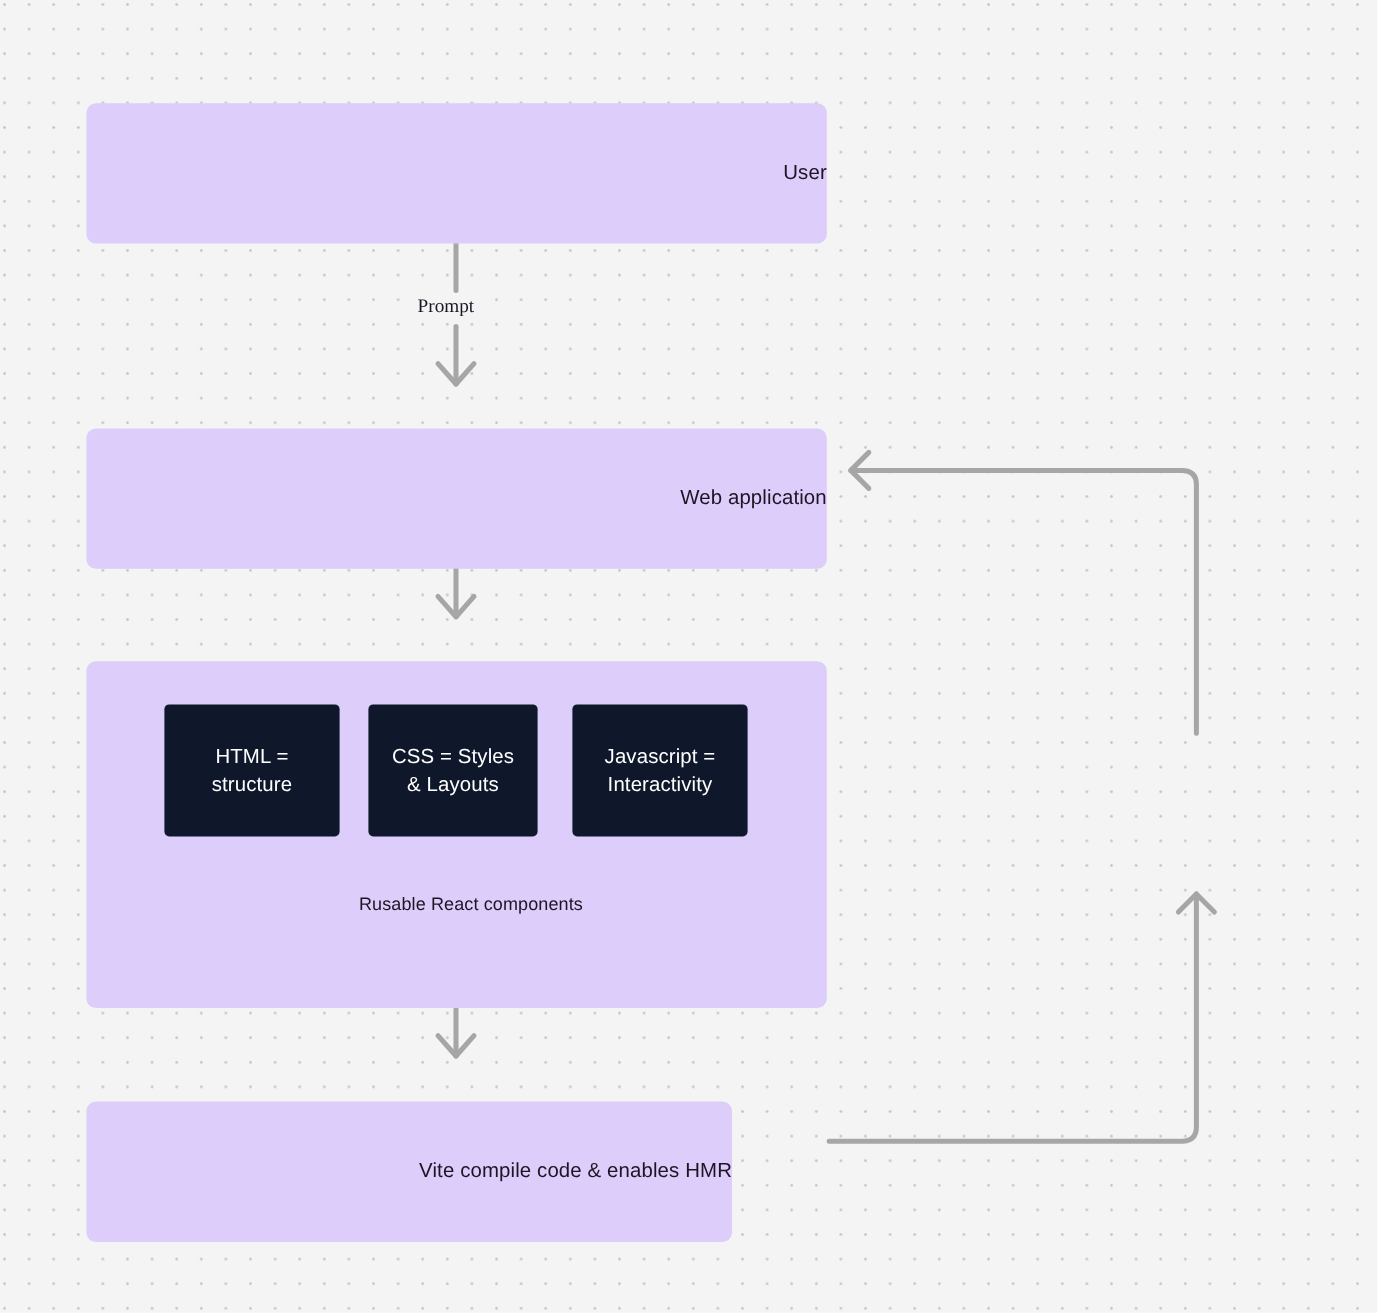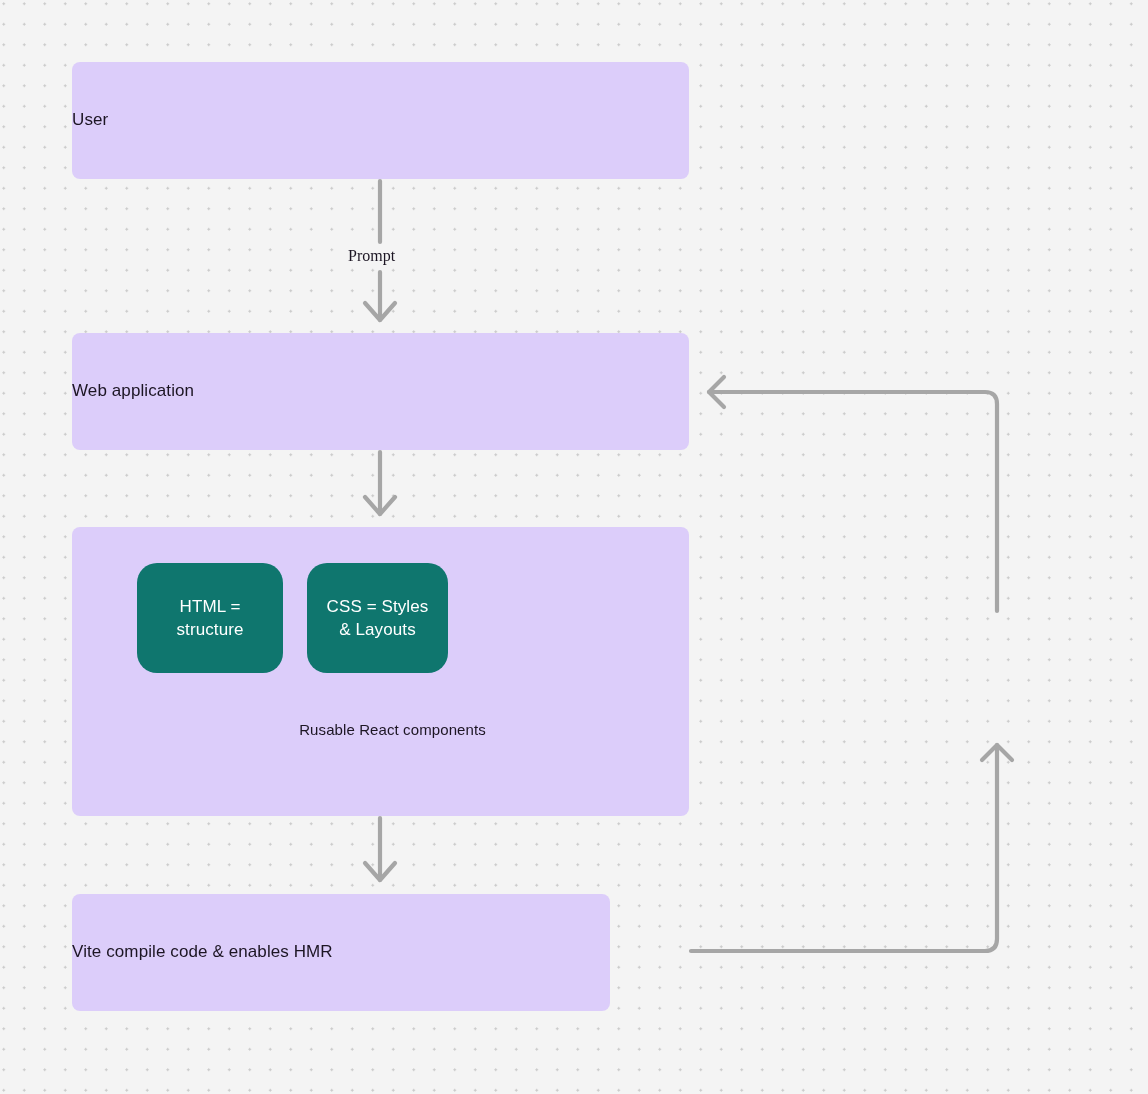--- a/index.html
+++ b/index.html
@@ -26,44 +26,45 @@
     height: 1094px;
     pointer-events: none;
   }
   .node {
     position: absolute;
     box-sizing: border-box;
     background: #dccdfa;
     border-radius: 8px;
     display: flex;
     align-items: center;
-    justify-content: flex-start;
+    justify-content: flex-end;
     color: #1c1523;
     font-size: 17px;
     letter-spacing: 0.1px;
+    margin-top: 24px;
   }
   .node-label {
     text-align: center;
     line-height: 1.3;
   }
   .group-node {
     display: block;
   }
   .subrow {
     position: absolute;
     left: 0;
     top: 0;
     width: 100%;
     height: 100%;
   }
   .subnode {
     position: absolute;
     box-sizing: border-box;
-    background: #0f766e;
-    border-radius: 20px;
+    background: #0f172a;
+    border-radius: 4px;
     display: flex;
     align-items: center;
     justify-content: center;
     color: #ffffff;
     font-size: 17px;
     line-height: 1.38;
     text-align: center;
     padding: 4px 8px;
   }
   .group-caption {
@@ -141,20 +142,26 @@
         </span>
       </div>
 
       <div class="subnode" style="left:235px; top:36px; width:141px; height:110px;">
         <span>
           <span>CSS = Styles</span><br>
           <span>&amp; Layouts</span>
         </span>
       </div>
 
+      <div class="subnode" style="left:405px; top:36px; width:146px; height:110px;">
+        <span>
+          <span>Javascript =</span><br>
+          <span>Interactivity</span>
+        </span>
+      </div>
 
     </div>
     <div class="group-caption" style="top:194px;">Rusable React components</div>
   </div>
 
   <div class="node" style="left:72px; top:894px; width:538px; height:117px;">
     <span class="node-label">Vite compile code &amp; enables HMR</span>
   </div>
 
 

